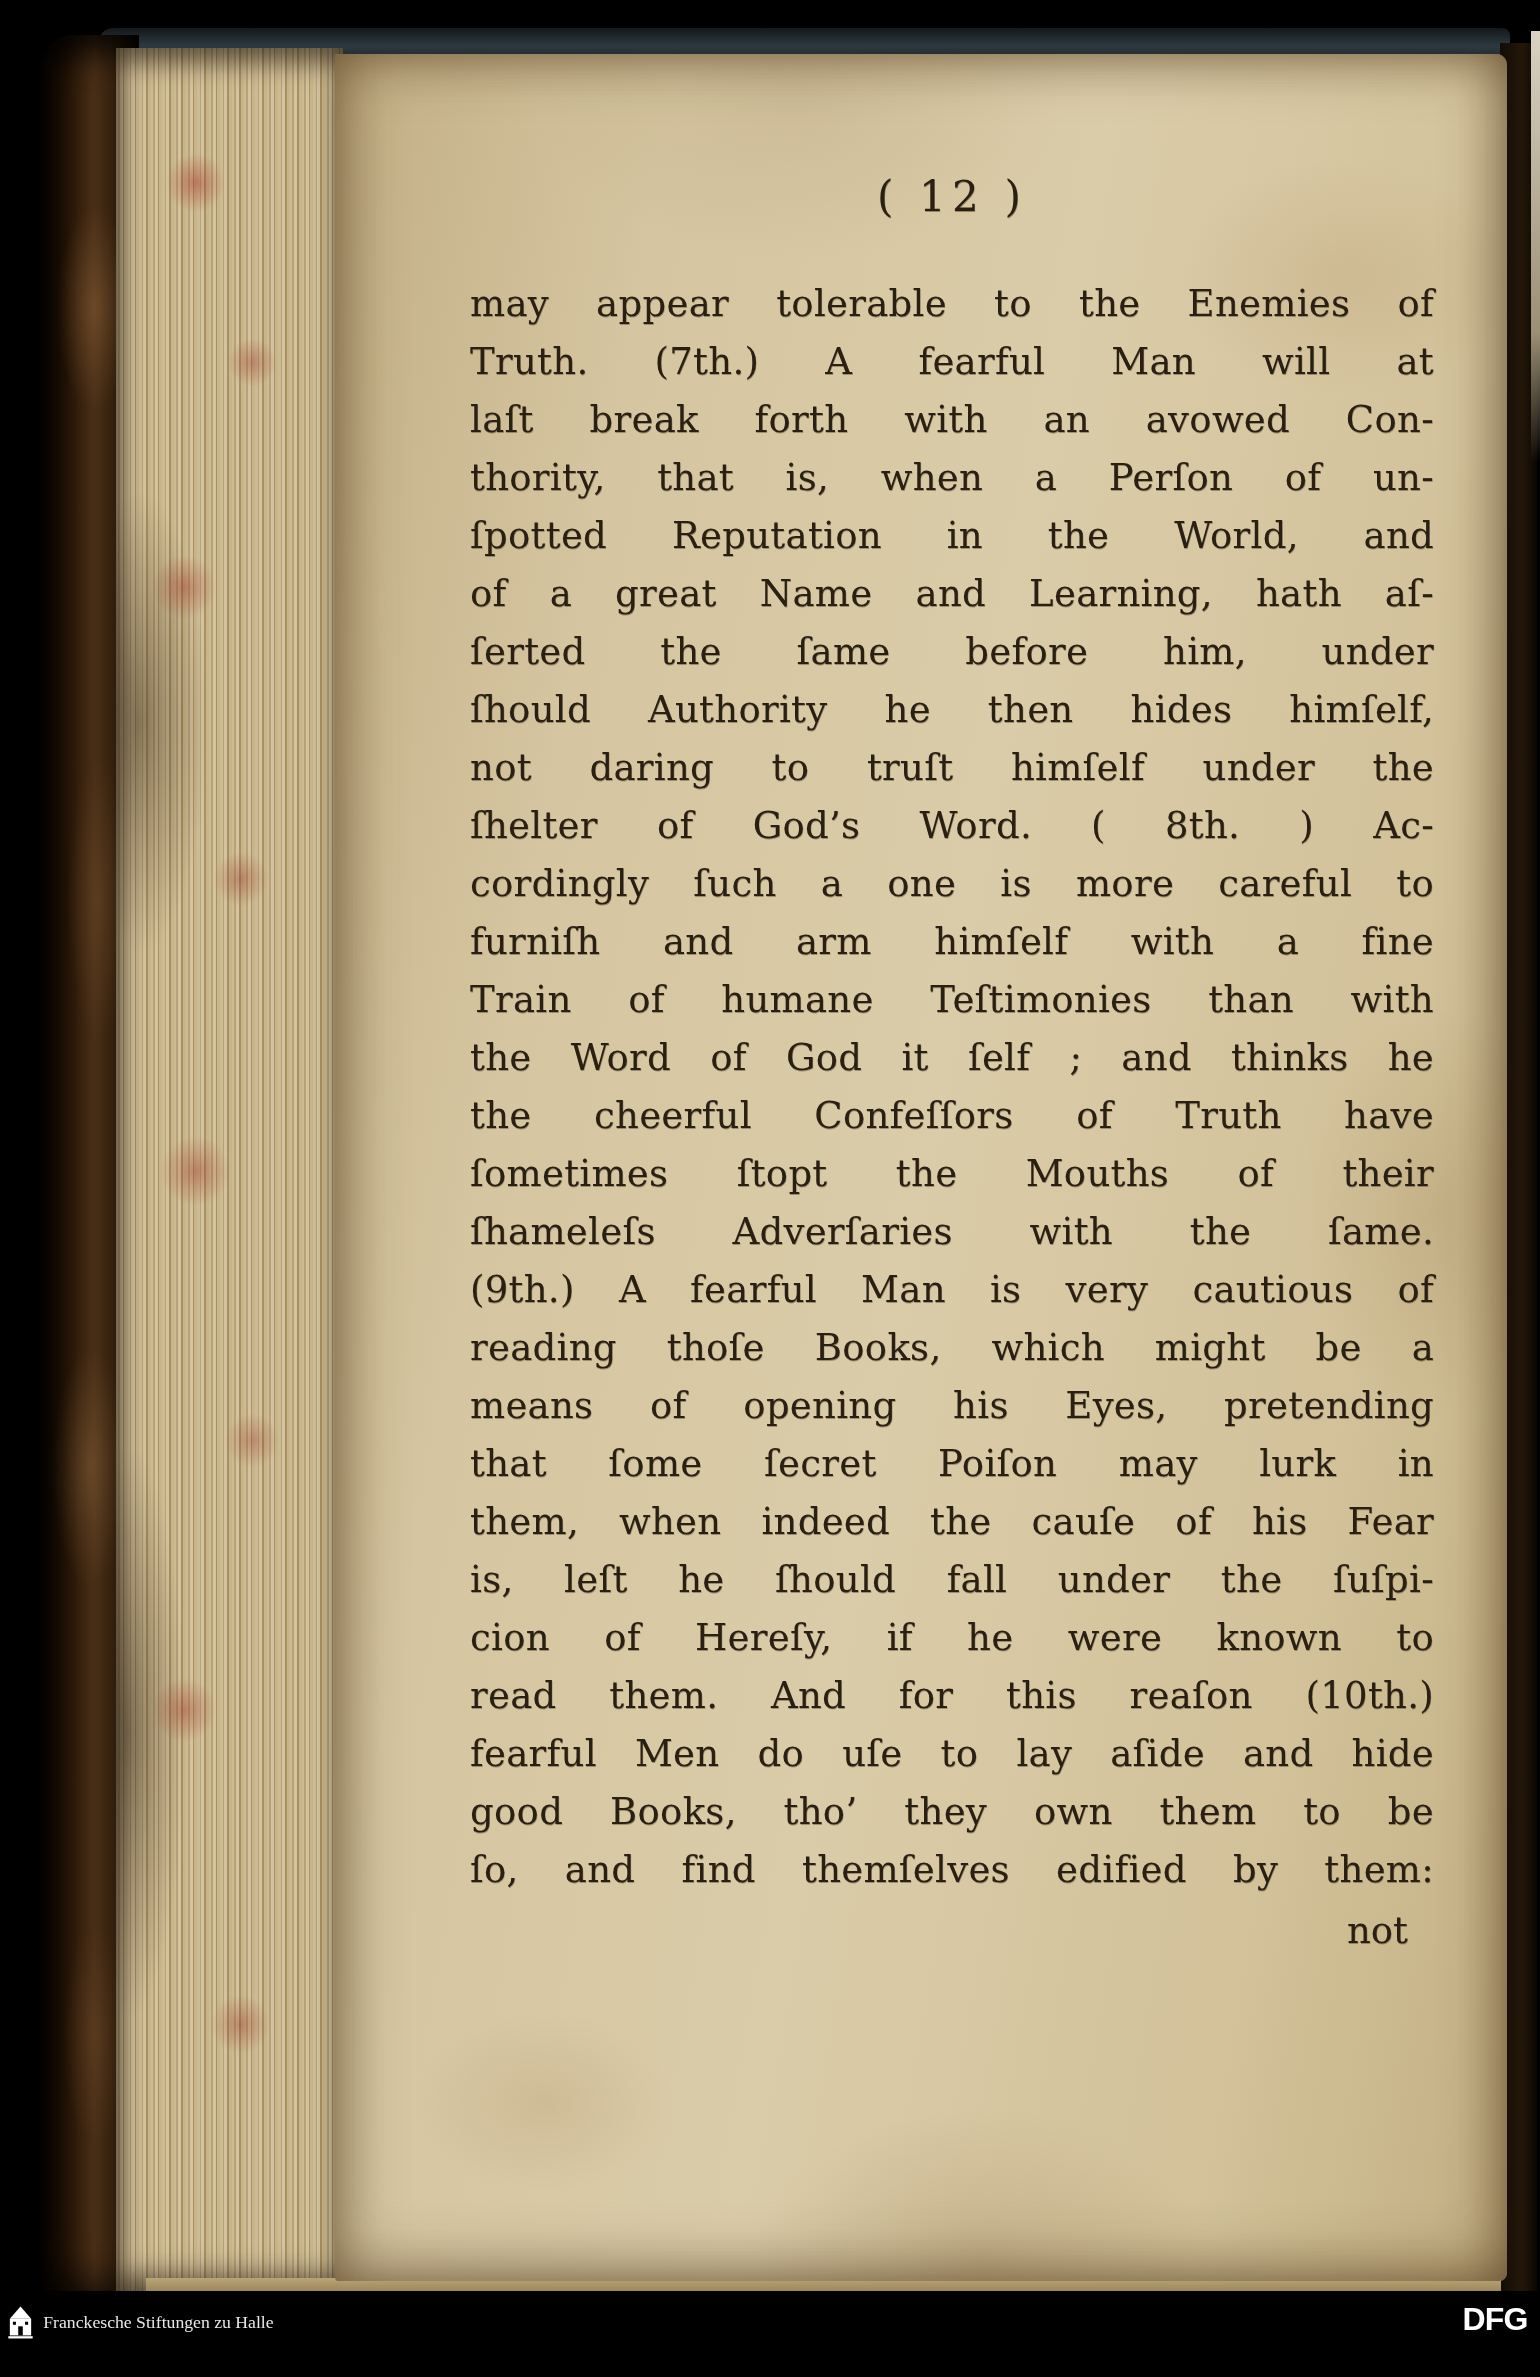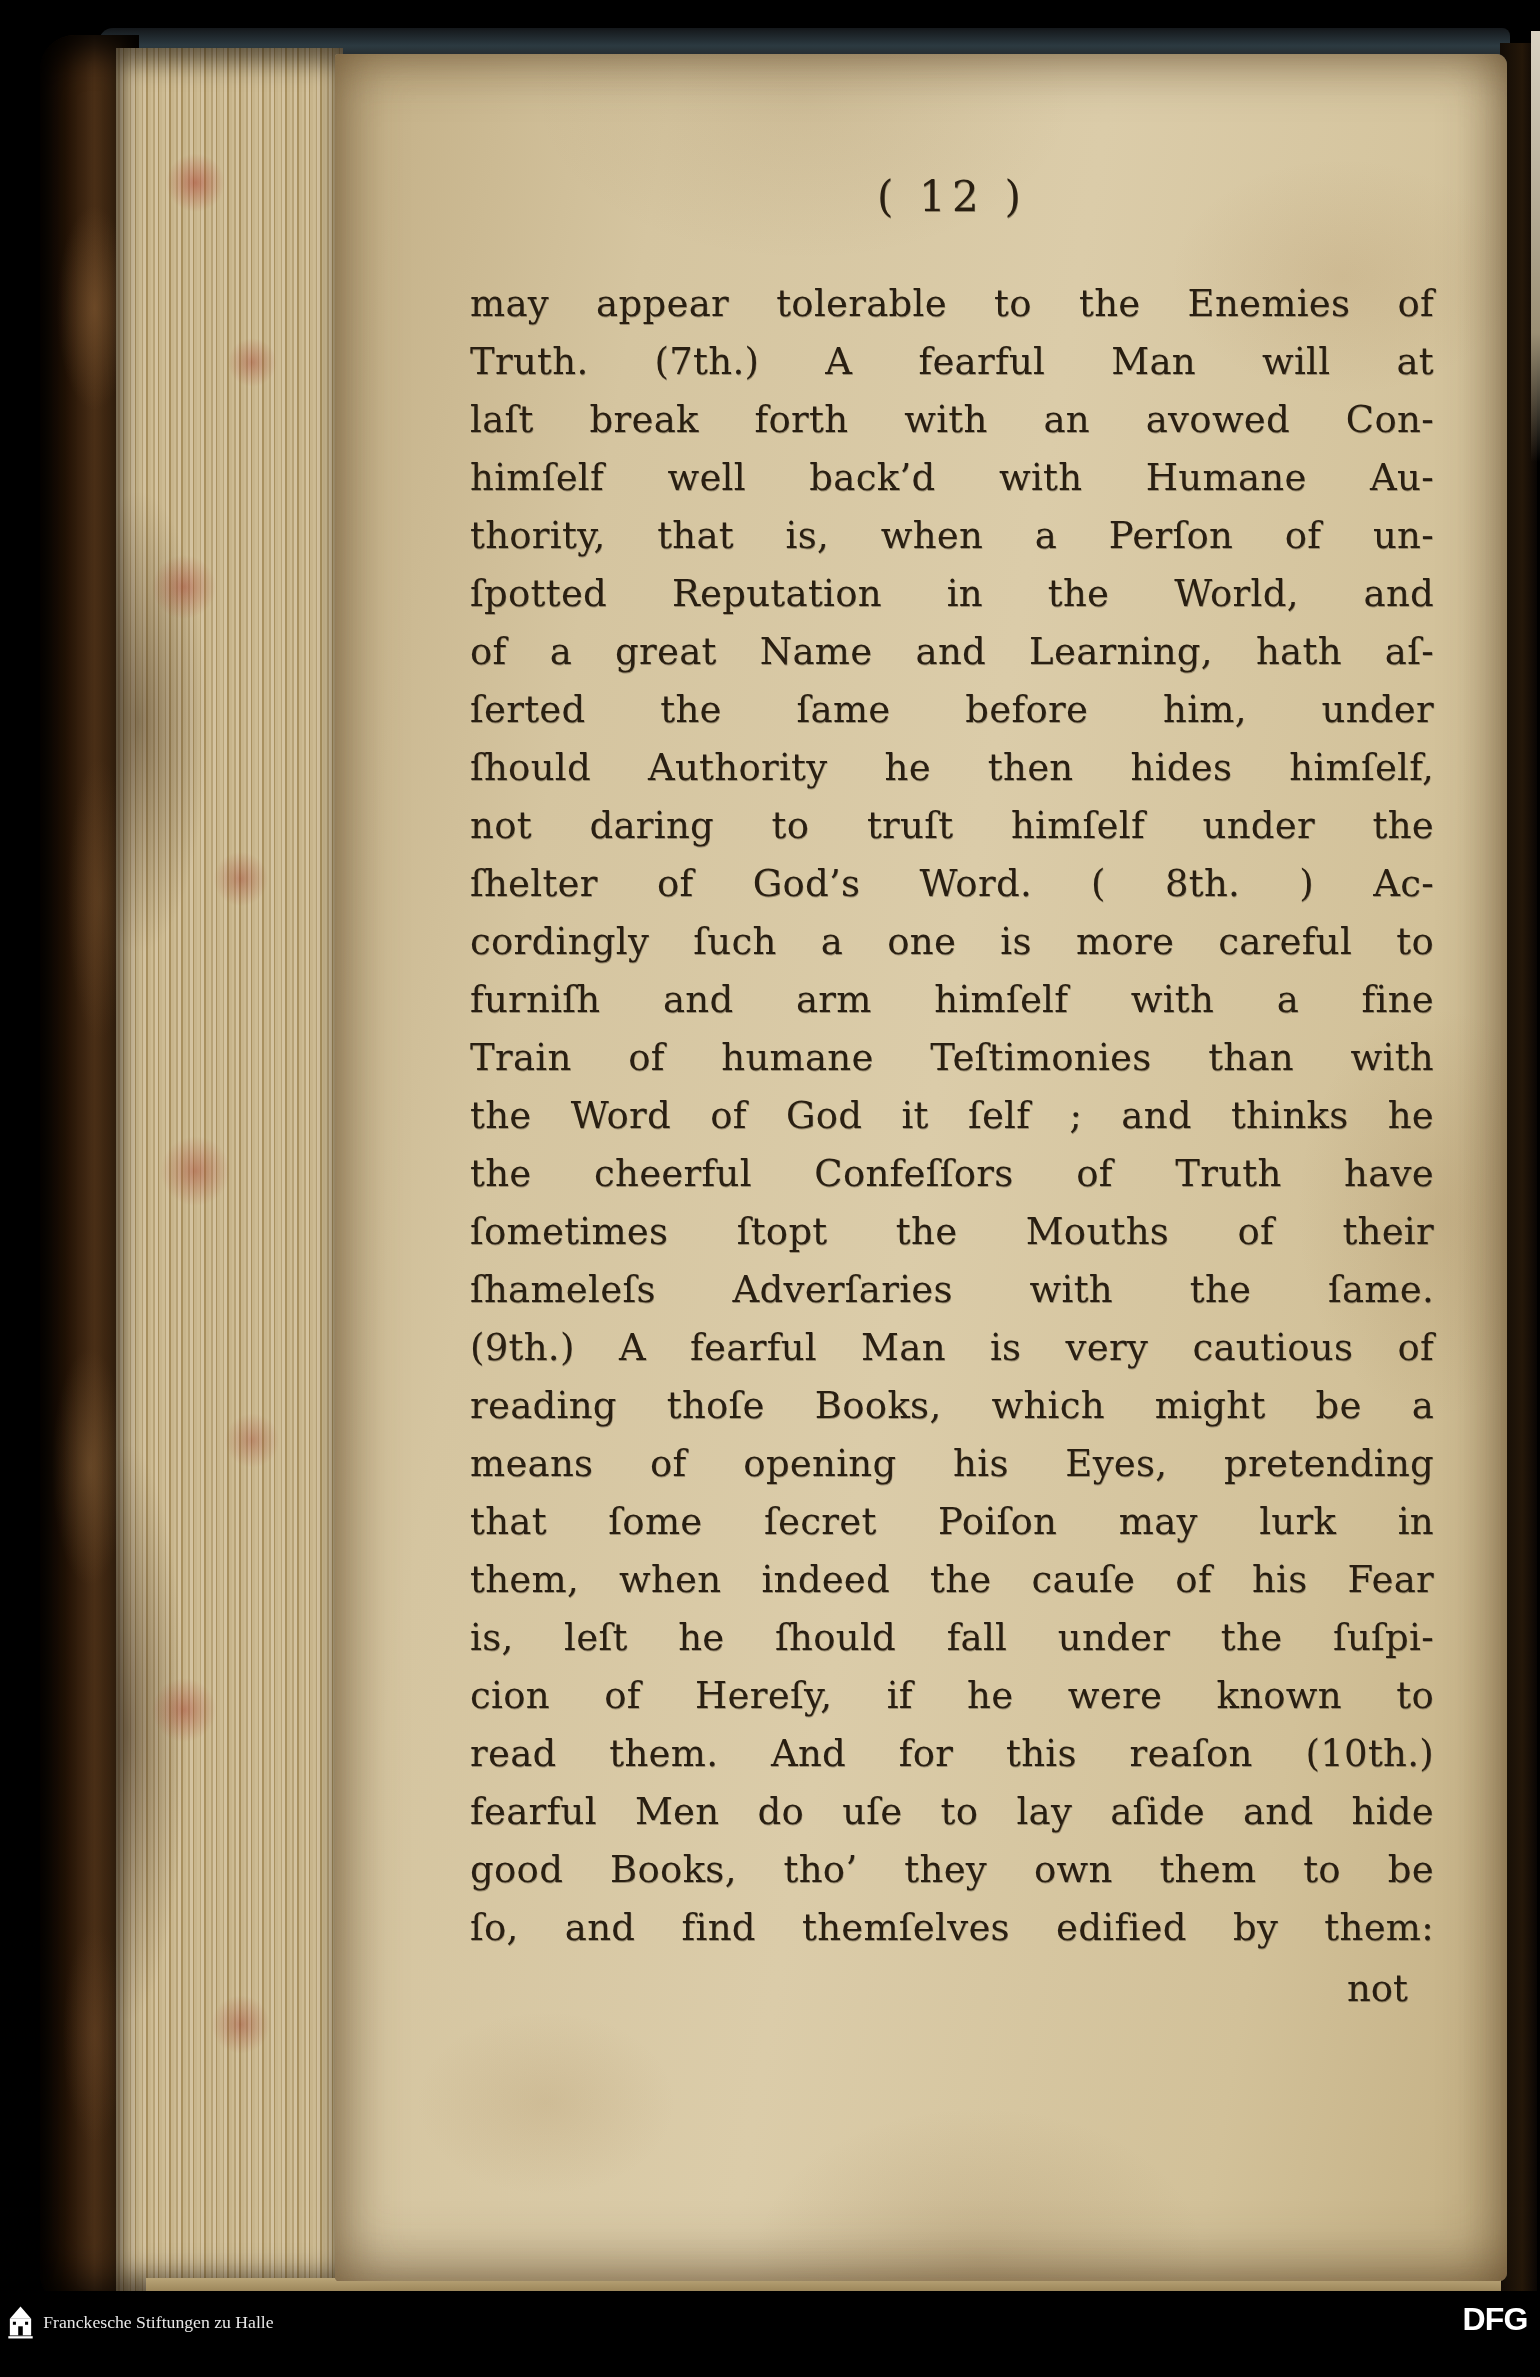--- a/index.html
+++ b/index.html
@@ -97,21 +97,20 @@
   <div class="right-sliver"></div>
   <div class="book-bottom"></div>
 
   <div class="page">
     <div class="content">
       <div class="page-number">( 12 )</div>
 
       <div class="line">may appear tolerable to the Enemies of</div>
       <div class="line">Truth.  (7th.)  A fearful Man will at</div>
       <div class="line">laſt break forth with an avowed Con-</div>
-      <div class="line">himſelf well back’d with Humane Au-</div>
       <div class="line">thority, that is, when a Perſon of un-</div>
       <div class="line">ſpotted Reputation in the World, and</div>
       <div class="line">of a great Name and Learning, hath aſ-</div>
       <div class="line">ſerted the ſame before him, under</div>
       <div class="line">ſhould Authority he then hides himſelf,</div>
       <div class="line">not daring to truſt himſelf under the</div>
       <div class="line">ſhelter of God’s Word.  ( 8th. ) Ac-</div>
       <div class="line">cordingly ſuch a one is more careful to</div>
       <div class="line">furniſh and arm himſelf with a fine</div>
       <div class="line">Train of humane Teſtimonies than with</div>

